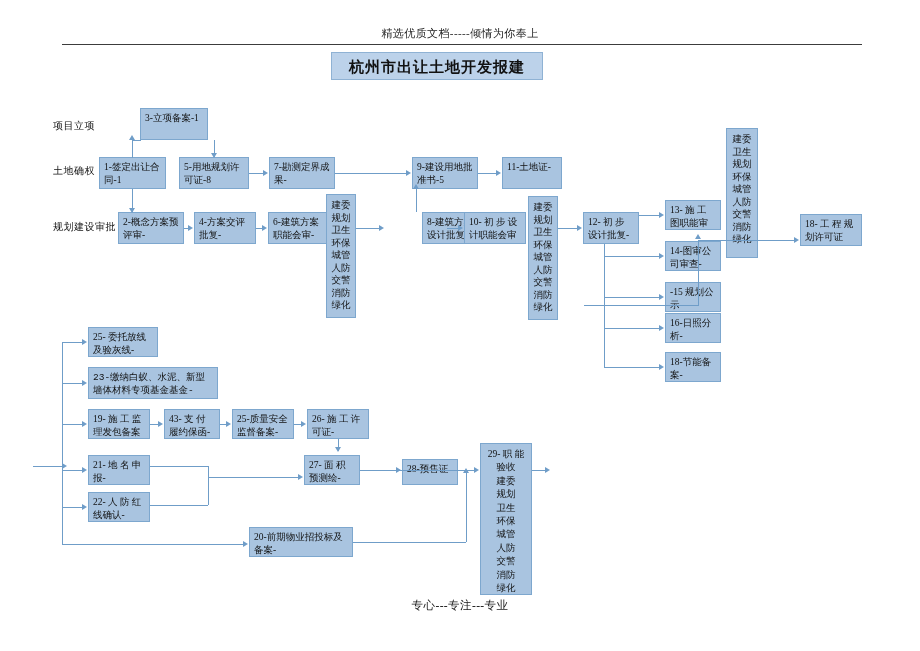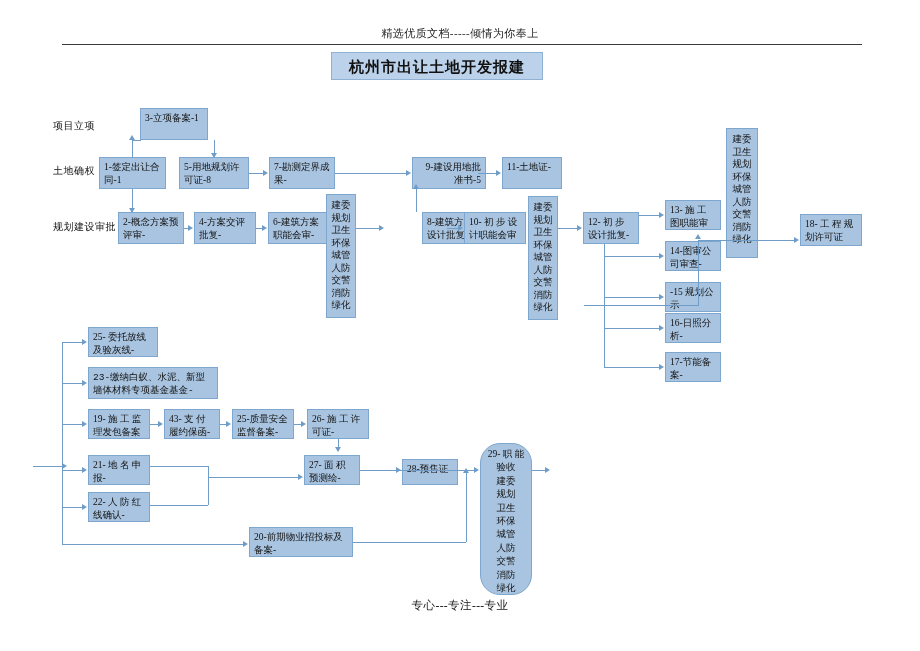--- a/index.html
+++ b/index.html
@@ -84,21 +84,21 @@
 
   <div class="rowlabel" style="left:53px;top:119px;">项目立项</div>
   <div class="rowlabel" style="left:53px;top:164px;">土地确权</div>
   <div class="rowlabel" style="left:53px;top:220px;">规划建设审批</div>
 
   <div class="box" style="left:140px;top:108px;width:68px;height:32px;">3-立项备案-1</div>
 
   <div class="box" style="left:99px;top:157px;width:67px;height:32px;">1-签定出让合同-1</div>
   <div class="box" style="left:179px;top:157px;width:70px;height:32px;">5-用地规划许可证-8</div>
   <div class="box" style="left:269px;top:157px;width:66px;height:32px;">7-勘测定界成果-</div>
-  <div class="box" style="left:412px;top:157px;width:74px;height:32px;text-align:right;">9-建设用地批准书-5</div>
+  <div class="box" style="left:412px;top:157px;width:66px;height:32px;">9-建设用地批准书-5</div>
   <div class="box" style="left:502px;top:157px;width:60px;height:32px;">11-土地证-</div>
 
   <div class="box" style="left:118px;top:212px;width:66px;height:32px;">2-概念方案预评审-</div>
   <div class="box" style="left:194px;top:212px;width:62px;height:32px;">4-方案交评批复-</div>
   <div class="box" style="left:268px;top:212px;width:62px;height:32px;">6-建筑方案职能会审-</div>
   <div class="box vert" style="left:326px;top:194px;width:30px;height:124px;white-space:pre-line;">建委
 规划
 卫生
 环保
 城管
@@ -116,21 +116,21 @@
 人防
 交警
 消防
 绿化</div>
   <div class="box" style="left:583px;top:212px;width:56px;height:32px;">12- 初 步 设计批复-</div>
 
   <div class="box" style="left:665px;top:200px;width:56px;height:30px;">13- 施 工 图职能审查-</div>
   <div class="box" style="left:665px;top:241px;width:56px;height:30px;">14-图审公司审查-</div>
   <div class="box" style="left:665px;top:282px;width:56px;height:30px;">-15 规划公示-</div>
   <div class="box" style="left:665px;top:313px;width:56px;height:30px;">16-日照分析-</div>
-  <div class="box" style="left:665px;top:352px;width:56px;height:30px;">17-节能备案-</div>
+  <div class="box" style="left:665px;top:352px;width:56px;height:30px;">18-节能备案-</div>
 
   <div class="box vert" style="left:726px;top:128px;width:32px;height:130px;white-space:pre-line;">建委
 卫生
 规划
 环保
 城管
 人防
 交警
 消防
 绿化</div>
@@ -143,21 +143,21 @@
   <div class="box" style="left:164px;top:409px;width:56px;height:30px;">43- 支 付 履约保函-</div>
   <div class="box" style="left:232px;top:409px;width:62px;height:30px;">25-质量安全监督备案-</div>
   <div class="box" style="left:307px;top:409px;width:62px;height:30px;">26- 施 工 许可证-</div>
 
   <div class="box" style="left:88px;top:455px;width:62px;height:30px;">21- 地 名 申报-</div>
   <div class="box" style="left:88px;top:492px;width:62px;height:30px;">22- 人 防 红线确认-</div>
   <div class="box" style="left:249px;top:527px;width:104px;height:30px;">20-前期物业招投标及备案-</div>
 
   <div class="box" style="left:304px;top:455px;width:56px;height:30px;">27- 面 积 预测绘-</div>
   <div class="box" style="left:402px;top:459px;width:56px;height:26px;">28-预售证</div>
-  <div class="box vert" style="left:480px;top:443px;width:52px;height:152px;white-space:pre-line;line-height:13.4px;border-radius:20px;">29- 职 能
+  <div class="box vert" style="left:480px;top:443px;width:52px;height:152px;white-space:pre-line;line-height:13.4px;">29- 职 能
 验收
 建委
 规划
 卫生
 环保
 城管
 人防
 交警
 消防
 绿化</div>

